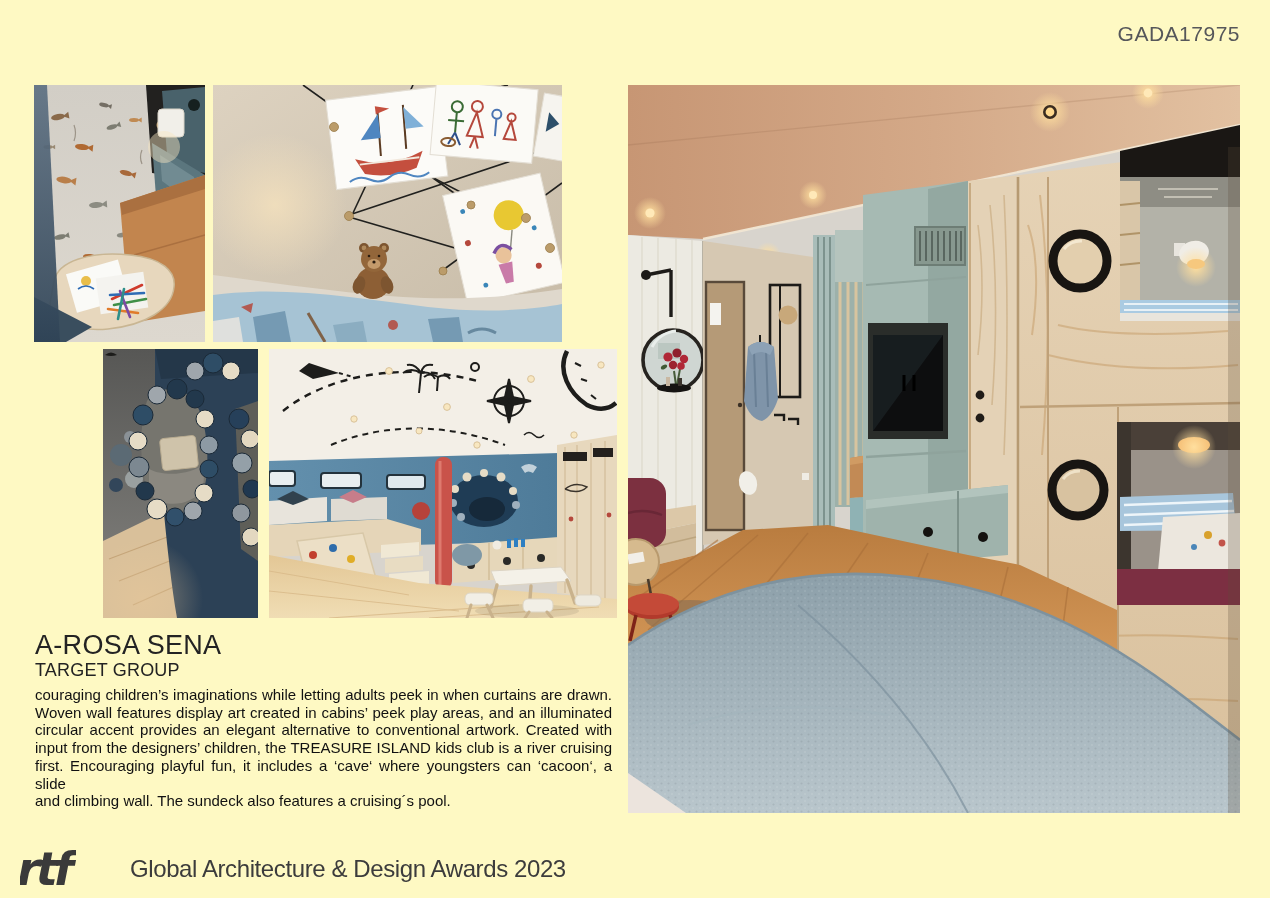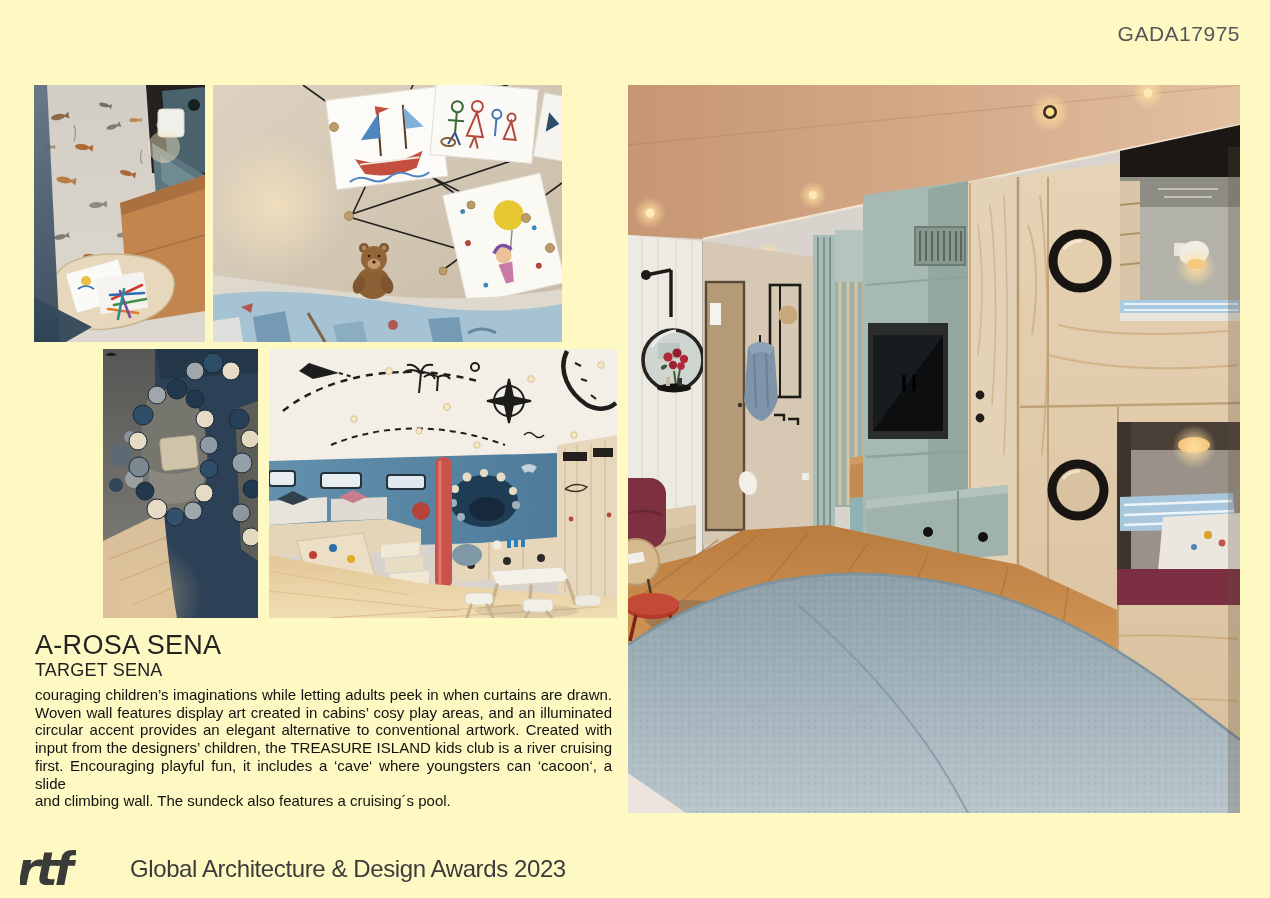--- a/index.html
+++ b/index.html
@@ -711,24 +711,24 @@
         <path d="M0,560 C70,512 160,478 280,492 C380,503 470,545 560,615 L612,655" fill="none" stroke="#7e929e" stroke-width="2.6"></path>
         <path d="M170,520 C240,580 300,650 340,728" fill="none" stroke="#7e929e" stroke-width="2" opacity=".7"></path>
         <path d="M60,640 q90,-30 200,-10" fill="none" stroke="#a4b5bd" stroke-width="2" opacity=".8"></path>
       </g>
       <polygon points="0,688 58,728 0,728" fill="#ece4dd"></polygon>
       <rect x="600" y="62" width="12" height="666" fill="#5a4a38" opacity=".25"></rect>
     </svg>
   </figure>
 
   <h1 class="title" style="margin:0;font-weight:400;">A-ROSA SENA</h1>
-  <h2 class="subtitle" style="margin:0;font-weight:400;">TARGET SENA</h2>
+  <h2 class="subtitle" style="margin:0;font-weight:400;">TARGET GROUP</h2>
   <div class="paragraph">
     <div class="para-line">couraging children’s imaginations while letting adults peek in when curtains are drawn.</div>
-    <div class="para-line">Woven wall features display art created in cabins’ cosy play areas, and an illuminated</div>
+    <div class="para-line">Woven wall features display art created in cabins’ peek play areas, and an illuminated</div>
     <div class="para-line">circular accent provides an elegant alternative to conventional artwork. Created with</div>
     <div class="para-line">input from the designers’ children, the TREASURE ISLAND kids club is a river cruising</div>
     <div class="para-line">first. Encouraging playful fun, it includes a ‘cave‘ where youngsters can ‘cacoon‘, a slide</div>
     <div class="para-line last">and climbing wall. The sundeck also features a cruising´s pool.</div>
   </div>
 
   <svg class="footer-logo" viewBox="0 0 56 48">
     <text x="-3" y="40" font-family="DejaVu Sans, sans-serif" font-size="46" font-weight="bold" font-style="italic" letter-spacing="-4" fill="#3a3a3a">rtf</text>
   </svg>
   <div class="footer-text">Global Architecture &amp; Design Awards 2023</div>

